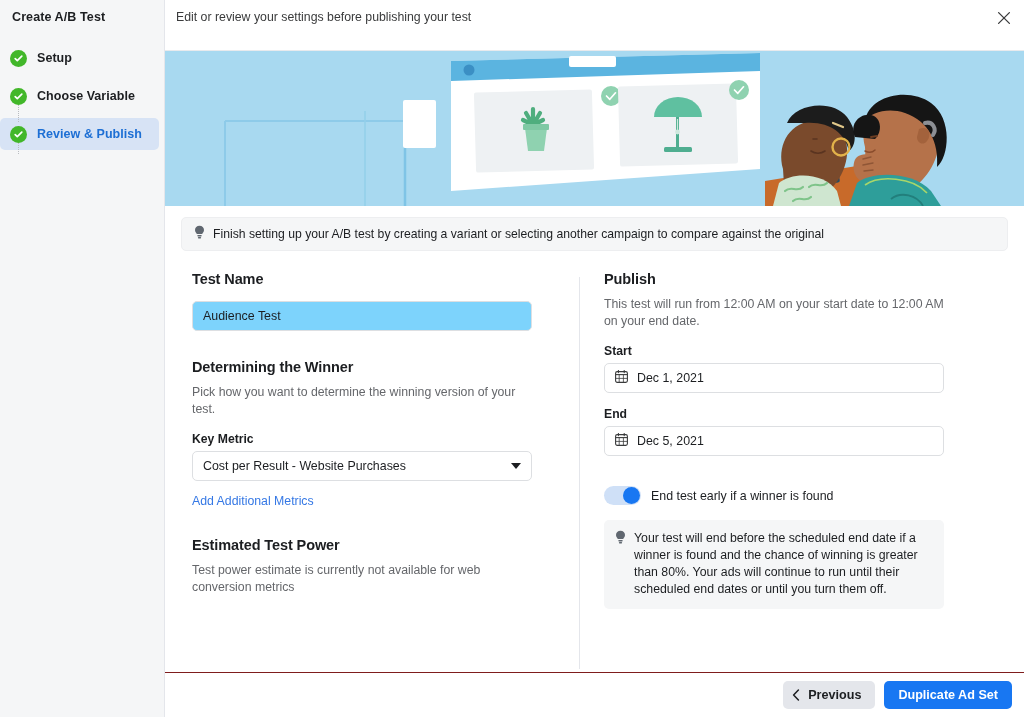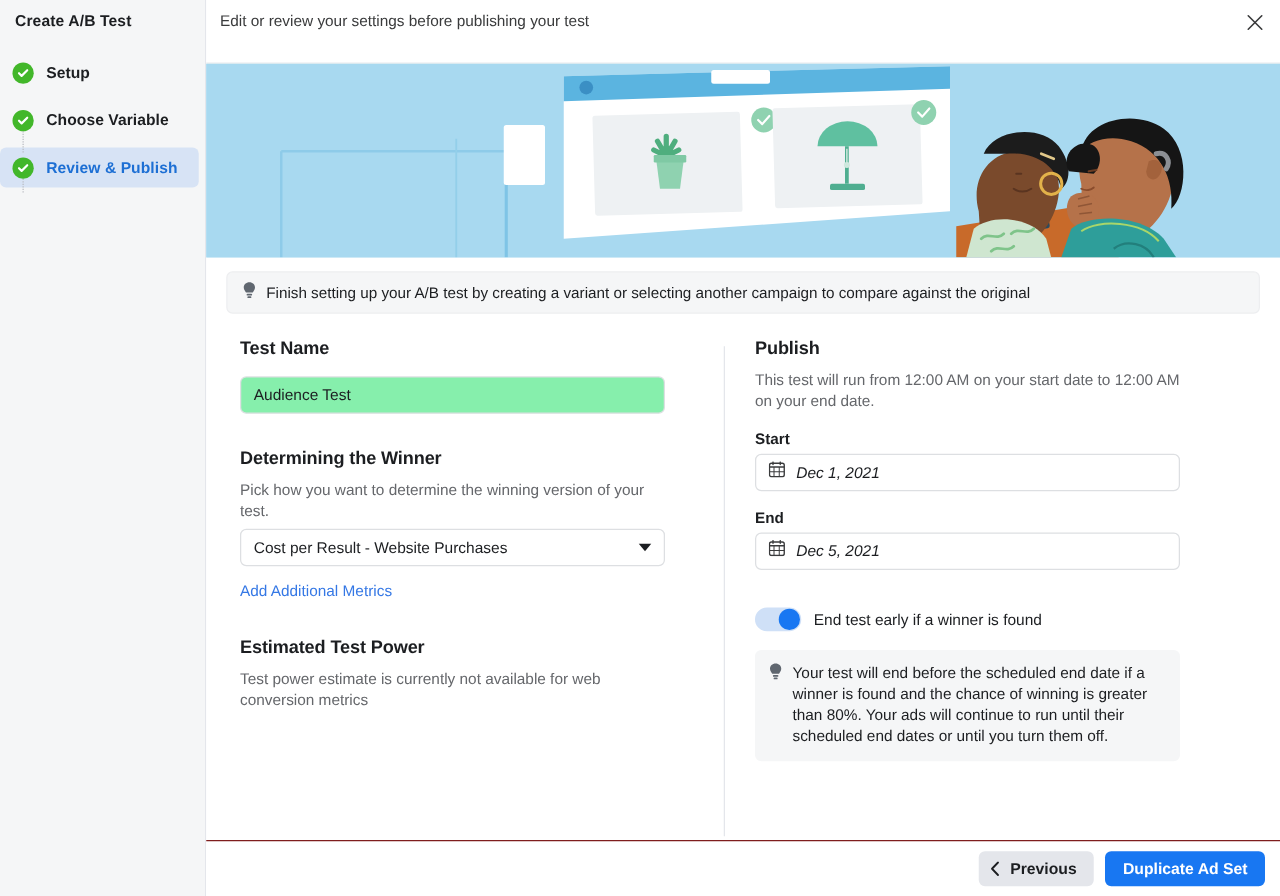--- a/index.html
+++ b/index.html
@@ -188,21 +188,21 @@
     font-size: 12.2px;
     font-weight: bold;
     color: #1c1e21;
     margin-top: 14px;
   }
 
   .input {
     height: 30px;
     border: 1px solid #dddfe2;
     border-radius: 5px;
-    background: #86efac;
+    background: #7dd3fc;
     display: flex;
     align-items: center;
     padding: 0 10px;
     margin-top: 6px;
     font-size: 12.4px;
     color: #1c1e21;
   }
   .input.name { width: 340px; margin-top: 14px; }
   .select {
     height: 30px;
@@ -243,21 +243,20 @@
     display: flex;
     align-items: center;
     padding: 0 10px;
     margin-top: 5px;
     cursor: pointer;
   }
   .date-text {
     font-size: 12.4px;
     color: #1c1e21;
     margin-left: 9px;
-    font-style: italic;
   }
 
   .toggle-row {
     display: flex;
     align-items: center;
     margin-top: 30px;
   }
   .toggle {
     width: 37px; height: 19px;
     border-radius: 11px;
@@ -481,20 +480,21 @@
           <div class="section-title">Test Name</div>
           <div class="input name">
             <span placeholder="Test name">Audience Test</span>
           </div>
 
           <div class="block-gap"></div>
 
           <div class="section-title">Determining the Winner</div>
           <div class="section-desc">Pick how you want to determine the winning version of your test.</div>
 
+          <div class="field-label">Key Metric</div>
           <div class="select">
             <span>Cost per Result - Website Purchases</span>
             <span class="caret"></span>
           </div>
 
           <div class="link">Add Additional Metrics</div>
 
           <div class="block-gap"></div>
 
           <div class="section-title">Estimated Test Power</div>

